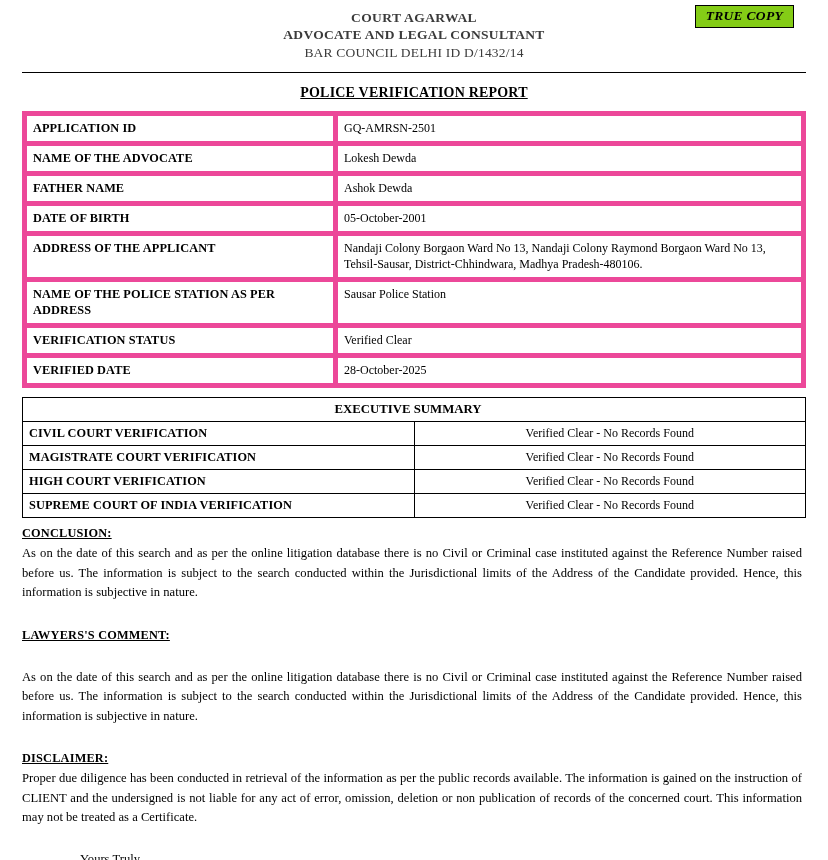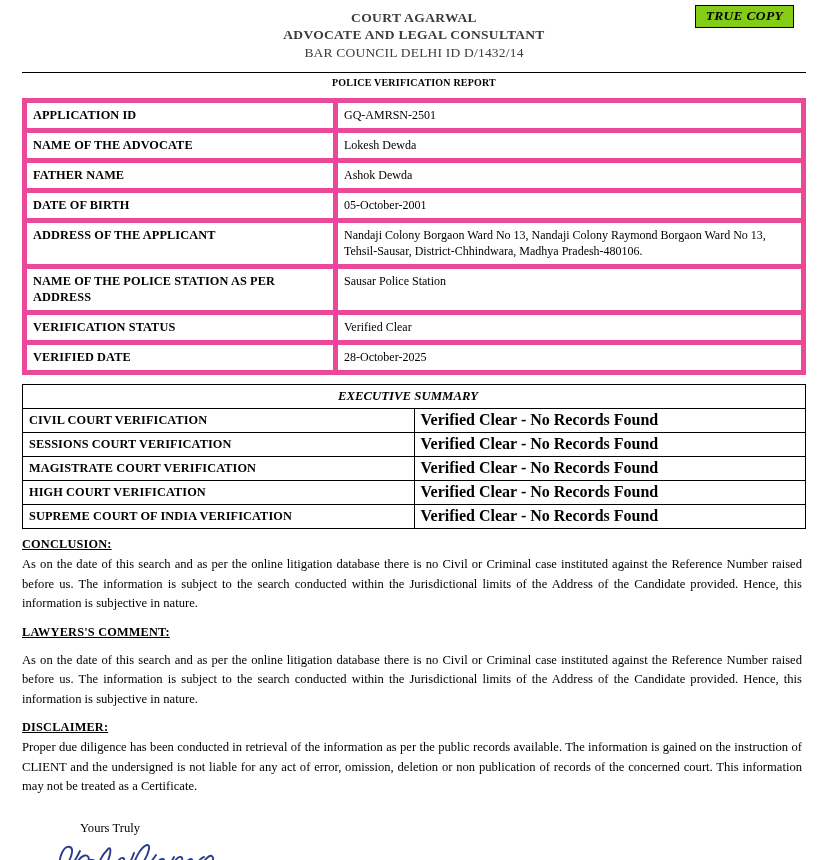--- a/index.html
+++ b/index.html
@@ -61,23 +61,24 @@
     background: #84cc16;
     letter-spacing: 0.3px;
   }
   .hr-top {
     border: none;
     border-top: 1.6px solid #000;
     margin: 10px 0 0 0;
   }
   .doc-title {
     text-align: center;
-    font-size: 10px;
-    font-weight: bold;
-    margin-top: 4px;
+    font-size: 14px;
+    font-weight: bold;
+    text-decoration: underline;
+    margin-top: 12px;
     margin-bottom: 10px;
     letter-spacing: 0.2px;
   }
   
   table {
     border-collapse: collapse;
     width: 100%;
     table-layout: fixed;
   }
   .info-table td {
@@ -103,49 +104,49 @@
     border: 1px solid #000;
     padding: 3px 6px 4px 6px;
     font-size: 12.3px;
     line-height: 16px;
   }
   .summary-table th.head {
     text-align: center;
     font-weight: bold;
     font-size: 12.8px;
     padding: 3px 12px 4px 0;
-    font-style: italic;
   }
   .summary-table td.skey {
     width: 296px;
     font-weight: bold;
     letter-spacing: 0.1px;
   }
   .summary-table td.sval {
-    font-weight: bold;
-    font-size: 16px;
+    text-align: center;
+    font-weight: normal;
+    font-size: 12px;
   }
   
   .section {
     margin-top: 8px;
   }
   .sec-title {
     font-size: 12.3px;
     font-weight: bold;
     text-decoration: underline;
     letter-spacing: 0.2px;
     margin-bottom: 3px;
   }
   .sec-body {
     font-size: 12.6px;
     line-height: 19.5px;
     text-align: justify;
     padding-right: 4px;
   }
-  .gap-sm { margin-top: 11px; }
+  .gap-sm { margin-top: 25px; }
   
   .sign-block {
     margin-top: 22px;
     padding-left: 58px;
   }
   .yours {
     font-size: 12.6px;
     line-height: 18px;
   }
   .sig-svg {
@@ -207,24 +208,20 @@
   </table>
 
   <div class="summary-wrap">
     <table class="summary-table">
       <tbody>
         <tr>
           <th class="head" colspan="2">EXECUTIVE SUMMARY</th>
         </tr>
         <tr>
           <td class="skey">CIVIL COURT VERIFICATION</td>
-          <td class="sval">Verified Clear - No Records Found</td>
-        </tr>
-        <tr>
-          <td class="skey">SESSIONS COURT VERIFICATION</td>
           <td class="sval">Verified Clear - No Records Found</td>
         </tr>
         <tr>
           <td class="skey">MAGISTRATE COURT VERIFICATION</td>
           <td class="sval">Verified Clear - No Records Found</td>
         </tr>
         <tr>
           <td class="skey">HIGH COURT VERIFICATION</td>
           <td class="sval">Verified Clear - No Records Found</td>
         </tr>

